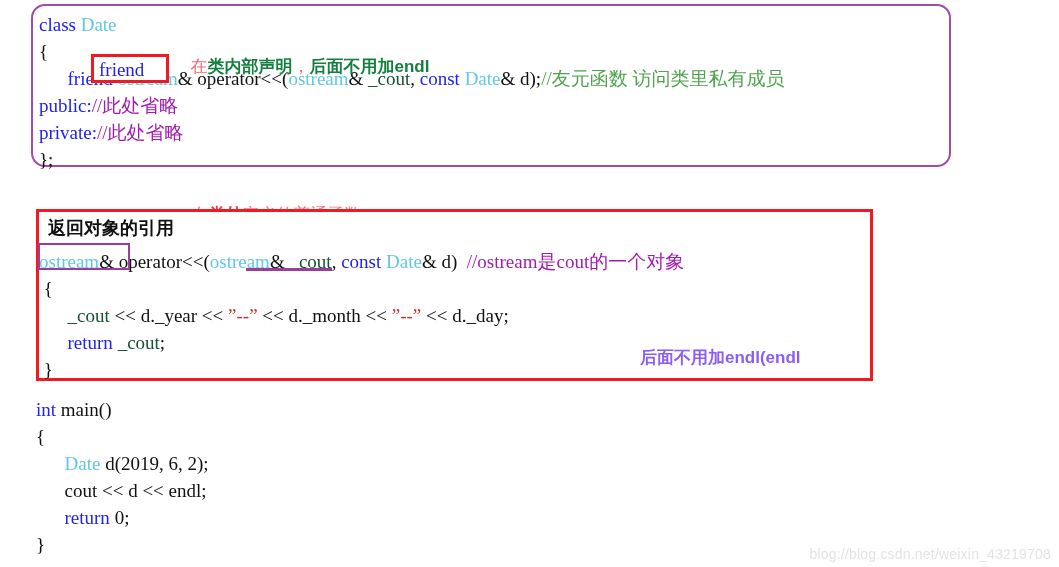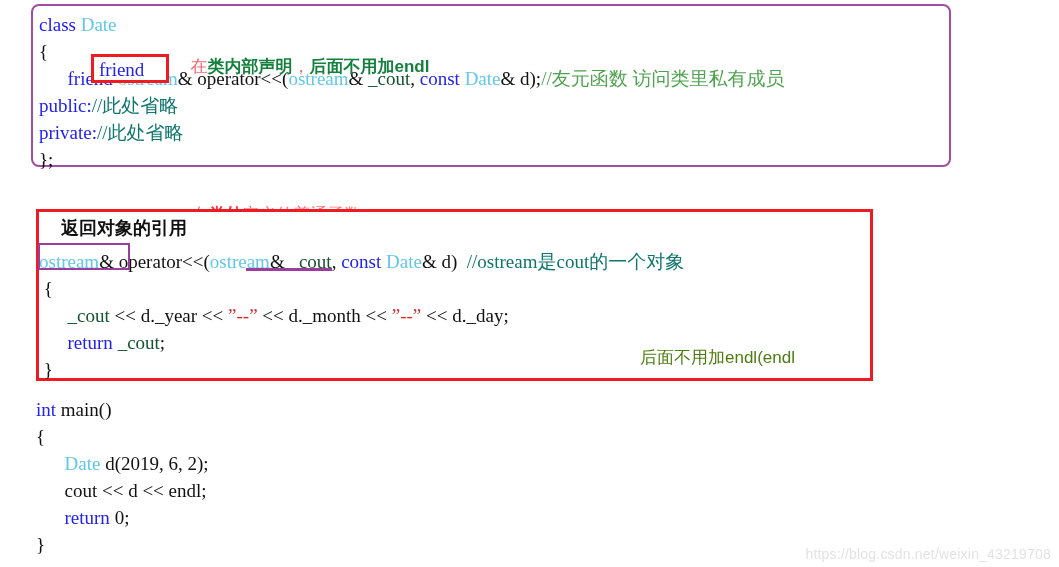--- a/index.html
+++ b/index.html
@@ -20,33 +20,33 @@
     font-family: "Liberation Serif", "DejaVu Serif", serif;
     font-size: 19px;
     line-height: 27px;
     white-space: pre;
     color: #111111;
   }
   .kw      { color: #2222EE; }            
   .type    { color: #62C7E8; }            
   .ident   { color: #14532d; }            
   .cmt-grn { color: #4FA24F; text-align: center; }            
-  .cmt-blk { color: #0f766e; }            
+  .cmt-blk { color: #a21caf; }            
   .str     { color: #D42B2B; }            
   .plain   { color: #111111; }
 
   
   #class-block {
     position: absolute;
     left: 31px;
     top: 4px;
     width: 920px;
     height: 163px;
     border: 2px solid #A14DA1;
-    border-radius: 8px;
+    border-radius: 14px;
     box-sizing: border-box;
   }
   #class-code {
     position: absolute;
     left: 6px;
     top: 5px;
   }
 
   
   #friend-box {
@@ -108,21 +108,20 @@
   #func-title {
     position: absolute;
     left: 9px;
     top: 5px;
     font-family: "Liberation Sans", "DejaVu Sans", sans-serif;
     font-weight: bold;
     font-size: 18px;
     line-height: 23px;
     color: #111111;
     white-space: pre;
-    margin-left: 13px;
   }
   #func-code {
     position: absolute;
     left: 0;
     top: 36px;
   }
 
   
   #ostream-box {
     position: absolute;
@@ -143,24 +142,24 @@
     height: 3px;
     background: #9B3D9B;
   }
 
   
   #ann-endl {
     position: absolute;
     left: 640px;
     top: 298px;
     font-family: "Liberation Sans", "DejaVu Sans", sans-serif;
-    font-weight: normal;
+    font-weight: bold;
     font-size: 17px;
     line-height: 24px;
-    color: #4d7c0f;
+    color: #8b5cf6;
     white-space: pre;
     text-align: right;
   }
 
   
   #main-code {
     position: absolute;
     left: 36px;
     top: 396px;
     font-family: Liberation Serif, serif;
@@ -204,13 +203,13 @@
 
 <div id="ostream-box"></div>
 <div id="ostream-underline"></div>
 
 <div id="ann-endl">
   <div>后面不用加endl(endl</div>
 </div>
 
 <div id="main-code" class="code"><div><span class="kw">int </span><span class="plain">main()</span></div><div><span class="plain">{</span></div><div><span class="plain">      </span><span class="type">Date</span><span class="plain"> d(2019, 6, 2);</span></div><div><span class="plain">      cout &lt;&lt; d &lt;&lt; endl;</span></div><div><span class="plain">      </span><span class="kw">return </span><span class="plain">0;</span></div><div><span class="plain">}</span></div></div>
 
-<div id="watermark">https://blog.csdn.net/weixin_43219708</div>
+<div id="watermark">blog://blog.csdn.net/weixin_43219708</div>
 
 </body></html>

